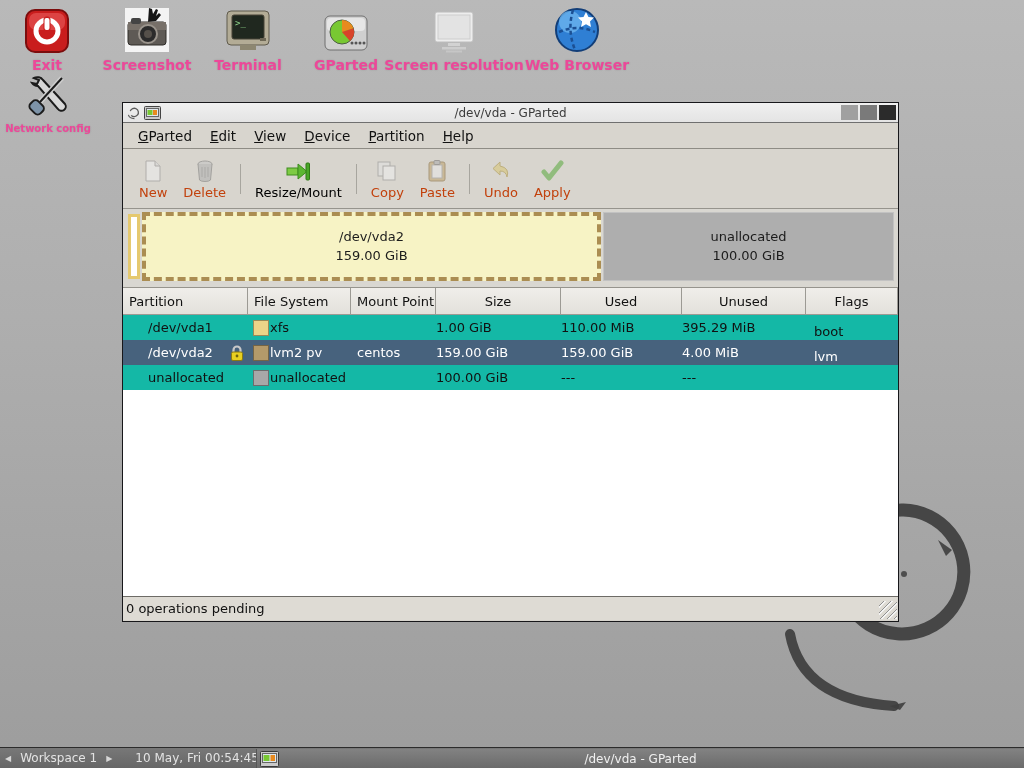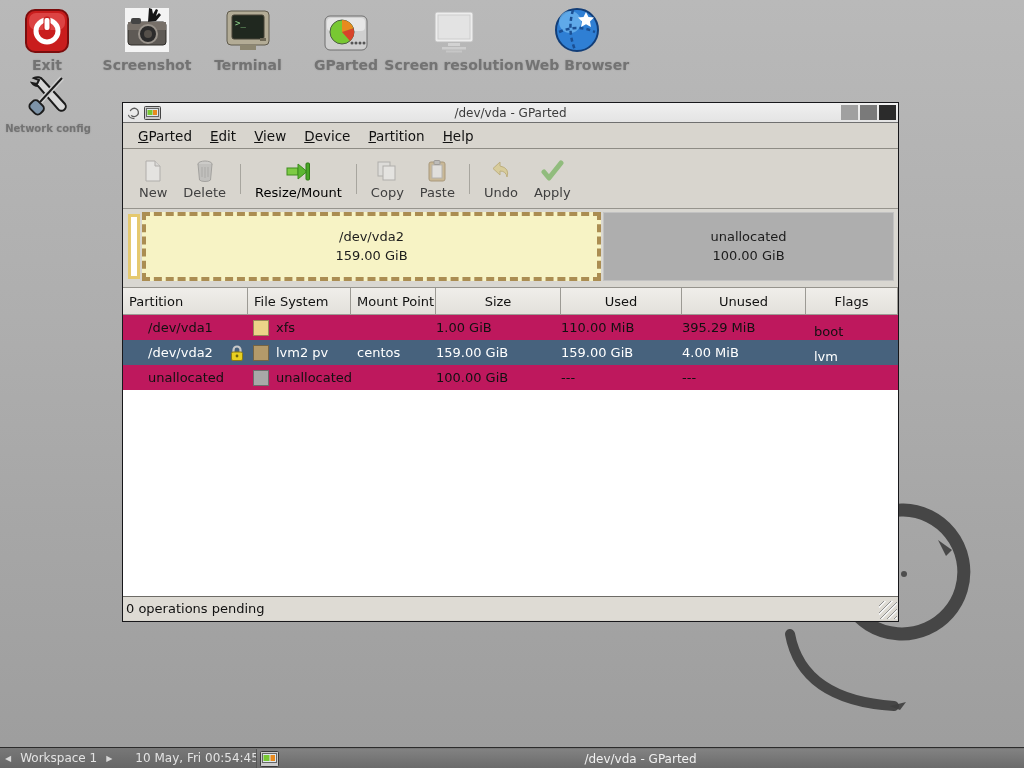--- a/index.html
+++ b/index.html
@@ -5,21 +5,21 @@
   * { margin:0; padding:0; box-sizing:border-box; }
   html,body { width:1024px; height:768px; overflow:hidden; }
   body {
     font-family:"DejaVu Sans","Liberation Sans",sans-serif;
     background:linear-gradient(180deg,#b9b9b9 0%,#adadad 45%,#9d9d9d 100%);
     position:relative;
   }
   
   .dicon { position:absolute; display:flex; flex-direction:column; align-items:center; cursor:pointer; }
   .dicon .ic { height:50px; display:flex; align-items:flex-end; justify-content:center; }
-  .dicon .lbl { margin-top:3px; font-size:14px; font-weight:bold; color:#737373; white-space:nowrap; text-shadow:0 0 2px rgba(0,0,0,.15); }
+  .dicon .lbl { margin-top:3px; font-size:14px; font-weight:bold; color:#ec4899; white-space:nowrap; text-shadow:0 0 2px rgba(0,0,0,.15); }
   .dicon .lbl.small { font-size:10px; }
   
   .swirl { position:absolute; left:772px; top:448px; width:248px; height:290px; z-index:0; }
   
   .window { position:absolute; left:122px; top:102px; width:777px; height:520px;
     background:#d8d5ce; border:1px solid #17171a; z-index:2; }
   .titlebar { height:20px; background:linear-gradient(180deg,#f0f0f0,#e4e4e4);
     border-bottom:1px solid #6f6f6f; position:relative; display:flex; align-items:center; }
   .titlebar .tl-icons { display:flex; align-items:center; gap:4px; padding-left:4px; }
   .titlebar .title { position:absolute; left:0; right:0; text-align:center; font-size:12px; color:#3c3c3c; }
@@ -30,21 +30,21 @@
   .menubar { height:26px; display:flex; align-items:center; padding-left:6px;
     background:#d8d5ce; border-bottom:1px solid #8e8c85; }
   .menuitem { font-size:13.5px; color:#111; padding:3px 9px; cursor:default; }
   .mn { text-decoration:underline; }
   
   .toolbar { height:60px; position:relative; display:flex; align-items:center;
     border-bottom:1px solid #96948d; background:#d8d5ce; padding-left:8px; }
   .tbtn { display:flex; flex-direction:column; align-items:center; justify-content:center;
     gap:2px; padding:3px 8px 2px; min-width:44px; }
   .tbtn .tlabel { font-size:13px; color:#000; white-space:nowrap; }
-  .tbtn.dis .tlabel { color:#404040; }
+  .tbtn.dis .tlabel { color:#c2410c; }
   .tbtn.dis svg { opacity:.55; }
   .tsep { width:1px; height:30px; background:#a7a59e; margin:0 6px; align-self:center; }
   .devcombo { position:absolute; left:567px; top:0; bottom:0; width:208px;
     border-left:1px solid #96948d; display:flex; align-items:center; padding:0 6px 0 10px; }
   .devcombo .devtext { font-size:13px; color:#111; margin-left:6px; white-space:nowrap; }
   .devcombo .vline { width:1px; height:34px; background:#a7a59e; margin-left:auto; }
   .devcombo .arrow { font-size:9px; color:#222; padding:0 4px; }
   
   .visualbar { height:79px; background:#d9d7d1; position:relative; border-bottom:1px solid #96948d; }
   .vda1strip { position:absolute; left:5px; top:5px; width:12px; height:65px;
@@ -54,23 +54,23 @@
   .pbox.vda2 { left:19px; width:459px; border:4px dashed #ab8d52; }
   .pbox.unalloc { left:480px; width:291px; border:1px solid #c2c2c2; }
   
   .ptable { font-size:13px; color:#111; }
   .thead { display:grid; grid-template-columns:125px 103px 85px 125px 121px 124px 92px; height:27px; }
   .th { background:linear-gradient(180deg,#f0eeea,#e3e1db);
     border-right:1px solid #9c9a94; border-bottom:1px solid #9c9a94;
     display:flex; align-items:center; }
   .th.left { padding-left:6px; } .th.center { justify-content:center; }
   .trow { display:grid; grid-template-columns:125px 103px 85px 125px 121px 124px 92px;
-    height:25px; background:#be185d; align-items:center; }
+    height:25px; background:#14b8a6; align-items:center; }
   .c-part { padding-left:25px; display:flex; align-items:center; justify-content:space-between; height:100%; }
-  .c-fs { display:flex; align-items:center; gap:7px; padding-left:5px; }
+  .c-fs { display:flex; align-items:center; gap:1px; padding-left:5px; }
   .swatch { width:16px; height:16px; border:1px solid rgba(0,0,0,.35); flex:0 0 auto; }
   .c-mount { padding-left:6px; }
   .c-num { padding-right:12px; }
   .c-flags { padding-left:8px;margin-top:8px; }
   .lockslot { width:18px; height:18px; margin-right:2px; }
   .listfill { background:#fff; height:206px; }
   
   .statusbar { height:24px; background:#dedbd4; border-top:1px solid #6d6b66;
     display:flex; align-items:center; font-size:13px; color:#111; padding-left:3px; position:relative; }
   .grip { position:absolute; right:1px; bottom:1px; width:18px; height:18px;

